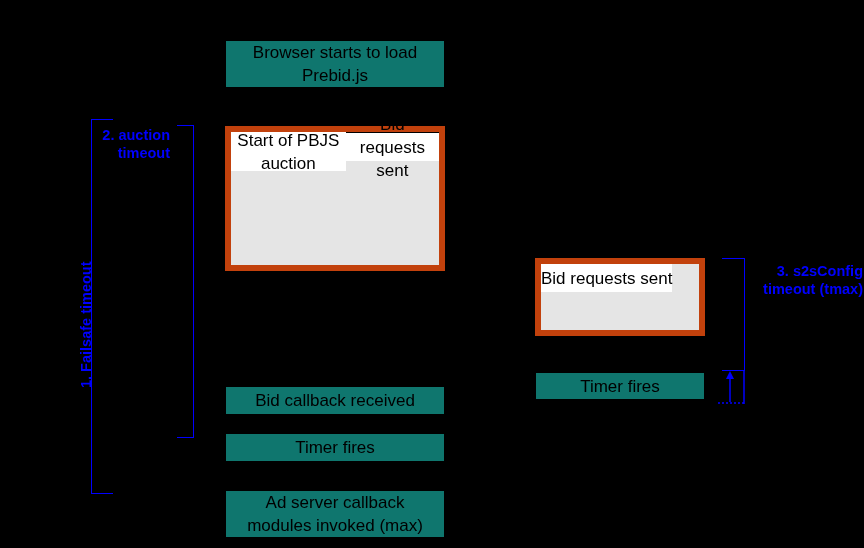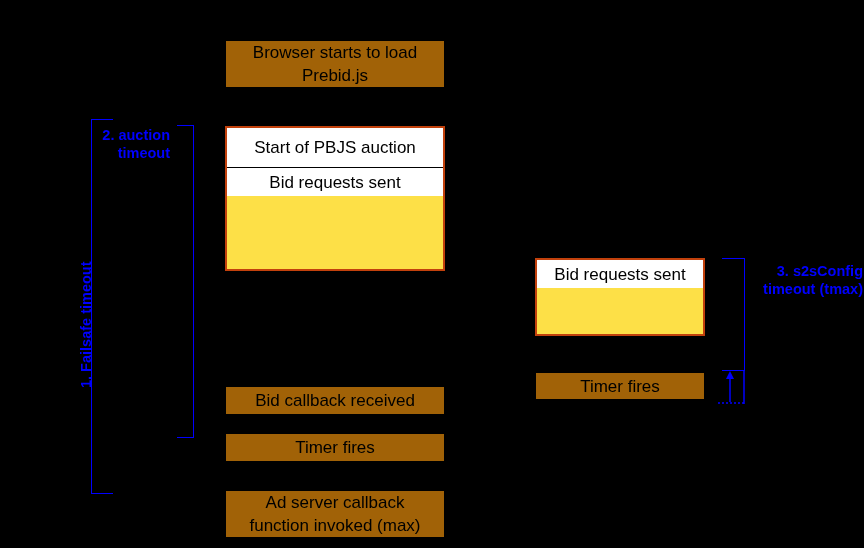--- a/index.html
+++ b/index.html
@@ -10,41 +10,41 @@
   #canvas {
     position: relative;
     width: 864px;
     height: 548px;
     background: #000000;
     overflow: hidden;
     font-family: "Liberation Sans", sans-serif;
   }
   .box {
     position: absolute;
-    background: #a16207;
+    background: #0f766e;
     color: #000000;
     border: 1px solid #000000;
     box-sizing: border-box;
     display: flex;
     align-items: center;
     justify-content: center;
     text-align: center;
     font-size: 17px;
     line-height: 23px;
     font-family: "Liberation Sans", sans-serif;
     white-space: pre-line;
     letter-spacing: 0px;
   }
   .group {
     position: absolute;
-    background: #fde047;
-    border: 2px solid #c2410c;
+    background: #e5e5e5;
+    border: 6px solid #c2410c;
     box-sizing: border-box;
     display: flex;
-    flex-direction: column;
+    flex-direction: row;
   }
   .group .cell {
     background: #ffffff;
     color: #000000;
     display: flex;
     align-items: center;
     justify-content: center;
     text-align: center;
     font-size: 17px;
     line-height: 23px;
@@ -113,21 +113,21 @@
   <div class="group" style="left:225px; top:126px; width:220px; height:145px;">
     <div class="cell" style="height:39px;">Start of PBJS auction</div>
     <div class="cell" style="height:29px;">Bid requests sent</div>
   </div>
 
   <div class="box" style="left:225px; top:386px; width:220px; height:29px;">Bid callback received</div>
 
   <div class="box" style="left:225px; top:433px; width:220px; height:29px;">Timer fires</div>
 
   <div class="box" style="left:225px; top:490px; width:220px; height:48px;">Ad server callback
-function invoked (max)</div>
+modules invoked (max)</div>
 
   <div class="group" style="left:535px; top:258px; width:170px; height:78px;">
     <div class="cell" style="height:28px;">Bid requests sent</div>
   </div>
 
   <div class="box" style="left:535px; top:372px; width:170px; height:28px;">Timer fires</div>
 
   <div class="bracket bracket-right" style="left:91px; top:119px; width:22px; height:375px;"></div>
 
   <div class="vlabel" style="left:78px; top:388px;">1. Failsafe timeout</div>

